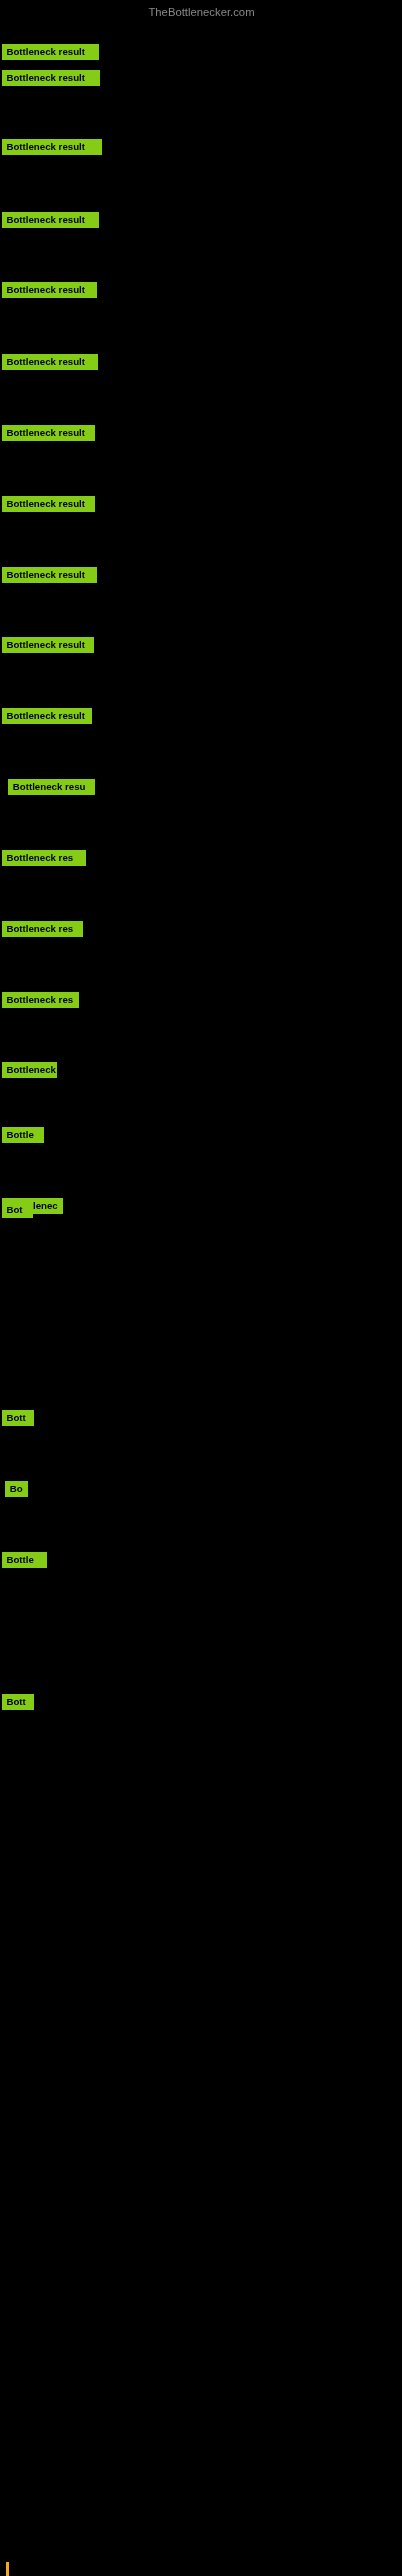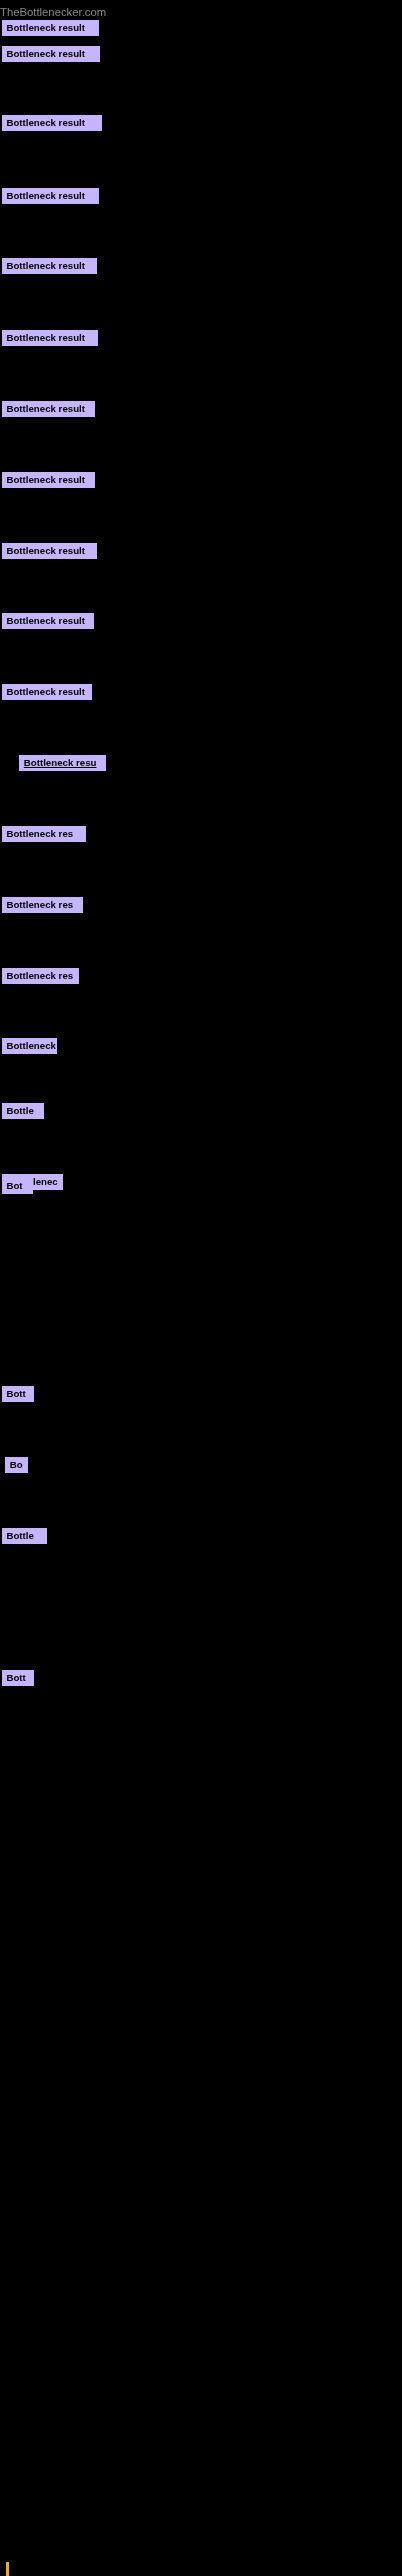--- a/index.html
+++ b/index.html
@@ -14,33 +14,35 @@
       background-color: #000000;
       font-family: Arial, sans-serif;
       position: relative;
     }
 
     .site-title {
       position: absolute;
       top: 6.4px;
       left: 0;
       width: 100%;
+      text-align: center;
       color: #888888;
       font-size: 11.3px;
     }
 
     .bottleneck-badge {
       position: absolute;
-      background-color: #c4b5fd;
+      background-color: #84cc16;
       color: #000000;
       font-size: 9.7px;
       font-weight: bold;
       padding: 2.4px 4.8px;
       white-space: nowrap;
       overflow: hidden;
+      margin-top: 24px;
     }
 
     .cursor-line {
       position: absolute;
       left: 6.4px;
       width: 2.4px;
       height: 16px;
       background-color: #f5a623;
     }
   </style>
@@ -53,21 +55,21 @@
 <div class="bottleneck-badge" style="top: 46px; left: 1.6px; max-width: 98px; width: 98px;">Bottleneck result</div>
 <div class="bottleneck-badge" style="top: 115px; left: 1.6px; max-width: 100px; width: 100px;">Bottleneck result</div>
 <div class="bottleneck-badge" style="top: 188px; left: 1.6px; max-width: 97px; width: 97px;">Bottleneck result</div>
 <div class="bottleneck-badge" style="top: 258px; left: 1.6px; max-width: 95px; width: 95px;">Bottleneck result</div>
 <div class="bottleneck-badge" style="top: 330px; left: 1.6px; max-width: 96px; width: 96px;">Bottleneck result</div>
 <div class="bottleneck-badge" style="top: 401px; left: 1.6px; max-width: 93px; width: 93px;">Bottleneck result</div>
 <div class="bottleneck-badge" style="top: 472px; left: 1.6px; max-width: 93px; width: 93px;">Bottleneck result</div>
 <div class="bottleneck-badge" style="top: 543px; left: 1.6px; max-width: 95px; width: 95px;">Bottleneck result</div>
 <div class="bottleneck-badge" style="top: 613px; left: 1.6px; max-width: 92px; width: 92px;">Bottleneck result</div>
 <div class="bottleneck-badge" style="top: 684px; left: 1.6px; max-width: 90px; width: 90px;">Bottleneck result</div>
-<div class="bottleneck-badge" style="top: 755px; left: 19px; max-width: 87px; width: 87px; text-decoration: underline;">Bottleneck resu</div>
+<div class="bottleneck-badge" style="top: 755px; left: 8px; max-width: 87px; width: 87px;">Bottleneck resu</div>
 <div class="bottleneck-badge" style="top: 826px; left: 1.6px; max-width: 84px; width: 84px;">Bottleneck res</div>
 <div class="bottleneck-badge" style="top: 897px; left: 1.6px; max-width: 81px; width: 81px;">Bottleneck res</div>
 <div class="bottleneck-badge" style="top: 968px; left: 1.6px; max-width: 77px; width: 77px;">Bottleneck res</div>
 <div class="bottleneck-badge" style="top: 1038px; left: 1.6px; max-width: 64px; width: 55px;">Bottleneck</div>
 <div class="bottleneck-badge" style="top: 1103px; left: 1.6px; max-width: 42px; width: 42px;">Bottle</div>
 <div class="bottleneck-badge" style="top: 1174px; left: 1.6px; max-width: 61px; width: 61px; padding-left: 12px;">Bottlenec</div>
 <div class="bottleneck-badge" style="top: 1178px; left: 1.6px; max-width: 31px; width: 31px;">Bot</div>
 <div class="bottleneck-badge" style="top: 1386px; left: 1.6px; max-width: 32px; width: 32px;">Bott</div>
 <div class="bottleneck-badge" style="top: 1457px; left: 5px; max-width: 22.5px; width: 22.5px;">Bo</div>
 <div class="bottleneck-badge" style="top: 1528px; left: 1.6px; max-width: 45px; width: 45px;">Bottle</div>

